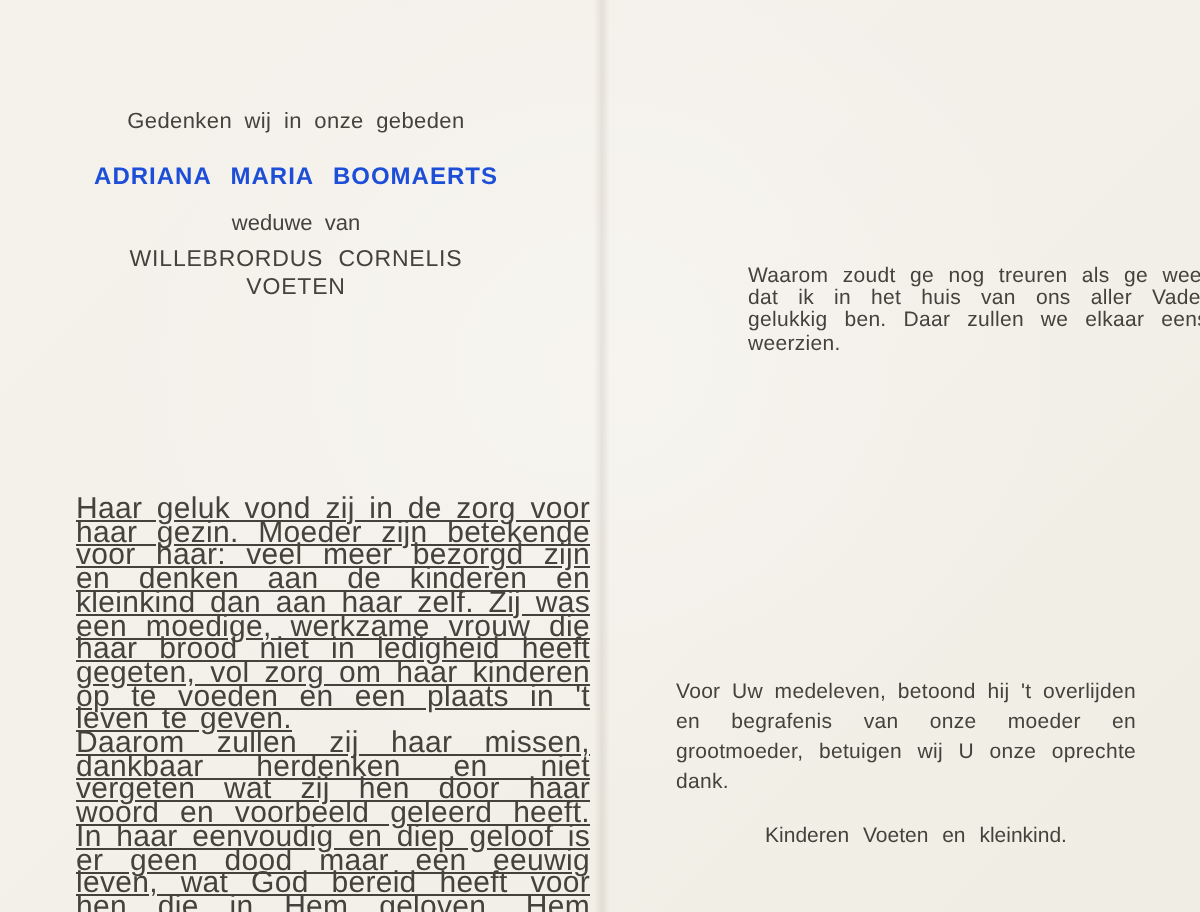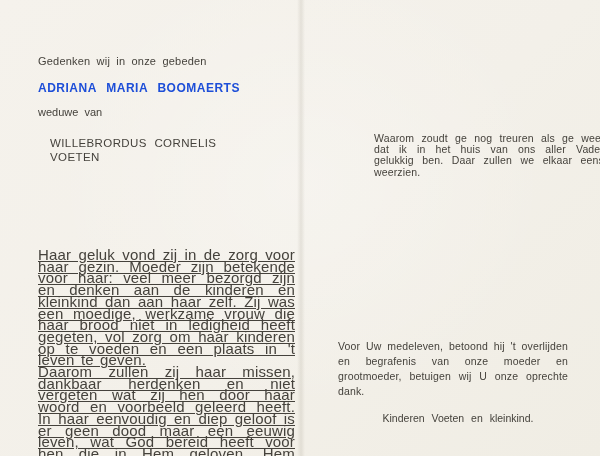--- a/index.html
+++ b/index.html
@@ -29,42 +29,42 @@
     top: 0;
     width: 8px;
     height: 456px;
     background: linear-gradient(to right, rgba(255,255,255,0) 0%, rgba(150,143,126,0.18) 50%, rgba(255,255,255,0) 100%);
   }
   .block {
     position: absolute;
     margin: 0;
   }
   .centered {
-    text-align: left;
+    text-align: center;
   }
   .intro-line {
     left: 38px; top: 55px; width: 220px;
     font-size: 11px; line-height: 13px;
     word-spacing: 3px; letter-spacing: 0.2px;
   }
   .name-line {
     left: 38px; top: 81px; width: 220px;
     font-size: 12px; line-height: 14px;
     font-weight: bold; color: #1d4ed8;
     word-spacing: 6px; letter-spacing: 0.5px;
   }
   .relation-line {
     left: 38px; top: 106px; width: 220px;
     font-size: 11px; line-height: 13px;
     word-spacing: 3px;
   }
   .spouse-line {
-    left: 50px; top: 123px; width: 220px;
+    left: 38px; top: 123px; width: 220px;
     font-size: 11.5px; line-height: 14px;
-    word-spacing: 4px; letter-spacing: 0.4px; margin-top: 13px;
+    word-spacing: 4px; letter-spacing: 0.4px;
   }
   .bio-block {
     left: 38px; top: 143px; width: 257px;
     font-size: 11px; line-height: 12.4px;
   }
   .main-block {
     left: 38px; top: 249px; width: 257px;
     font-size: 15px; line-height: 11.7px; text-decoration: underline;
   }
   .right-para-1 {

